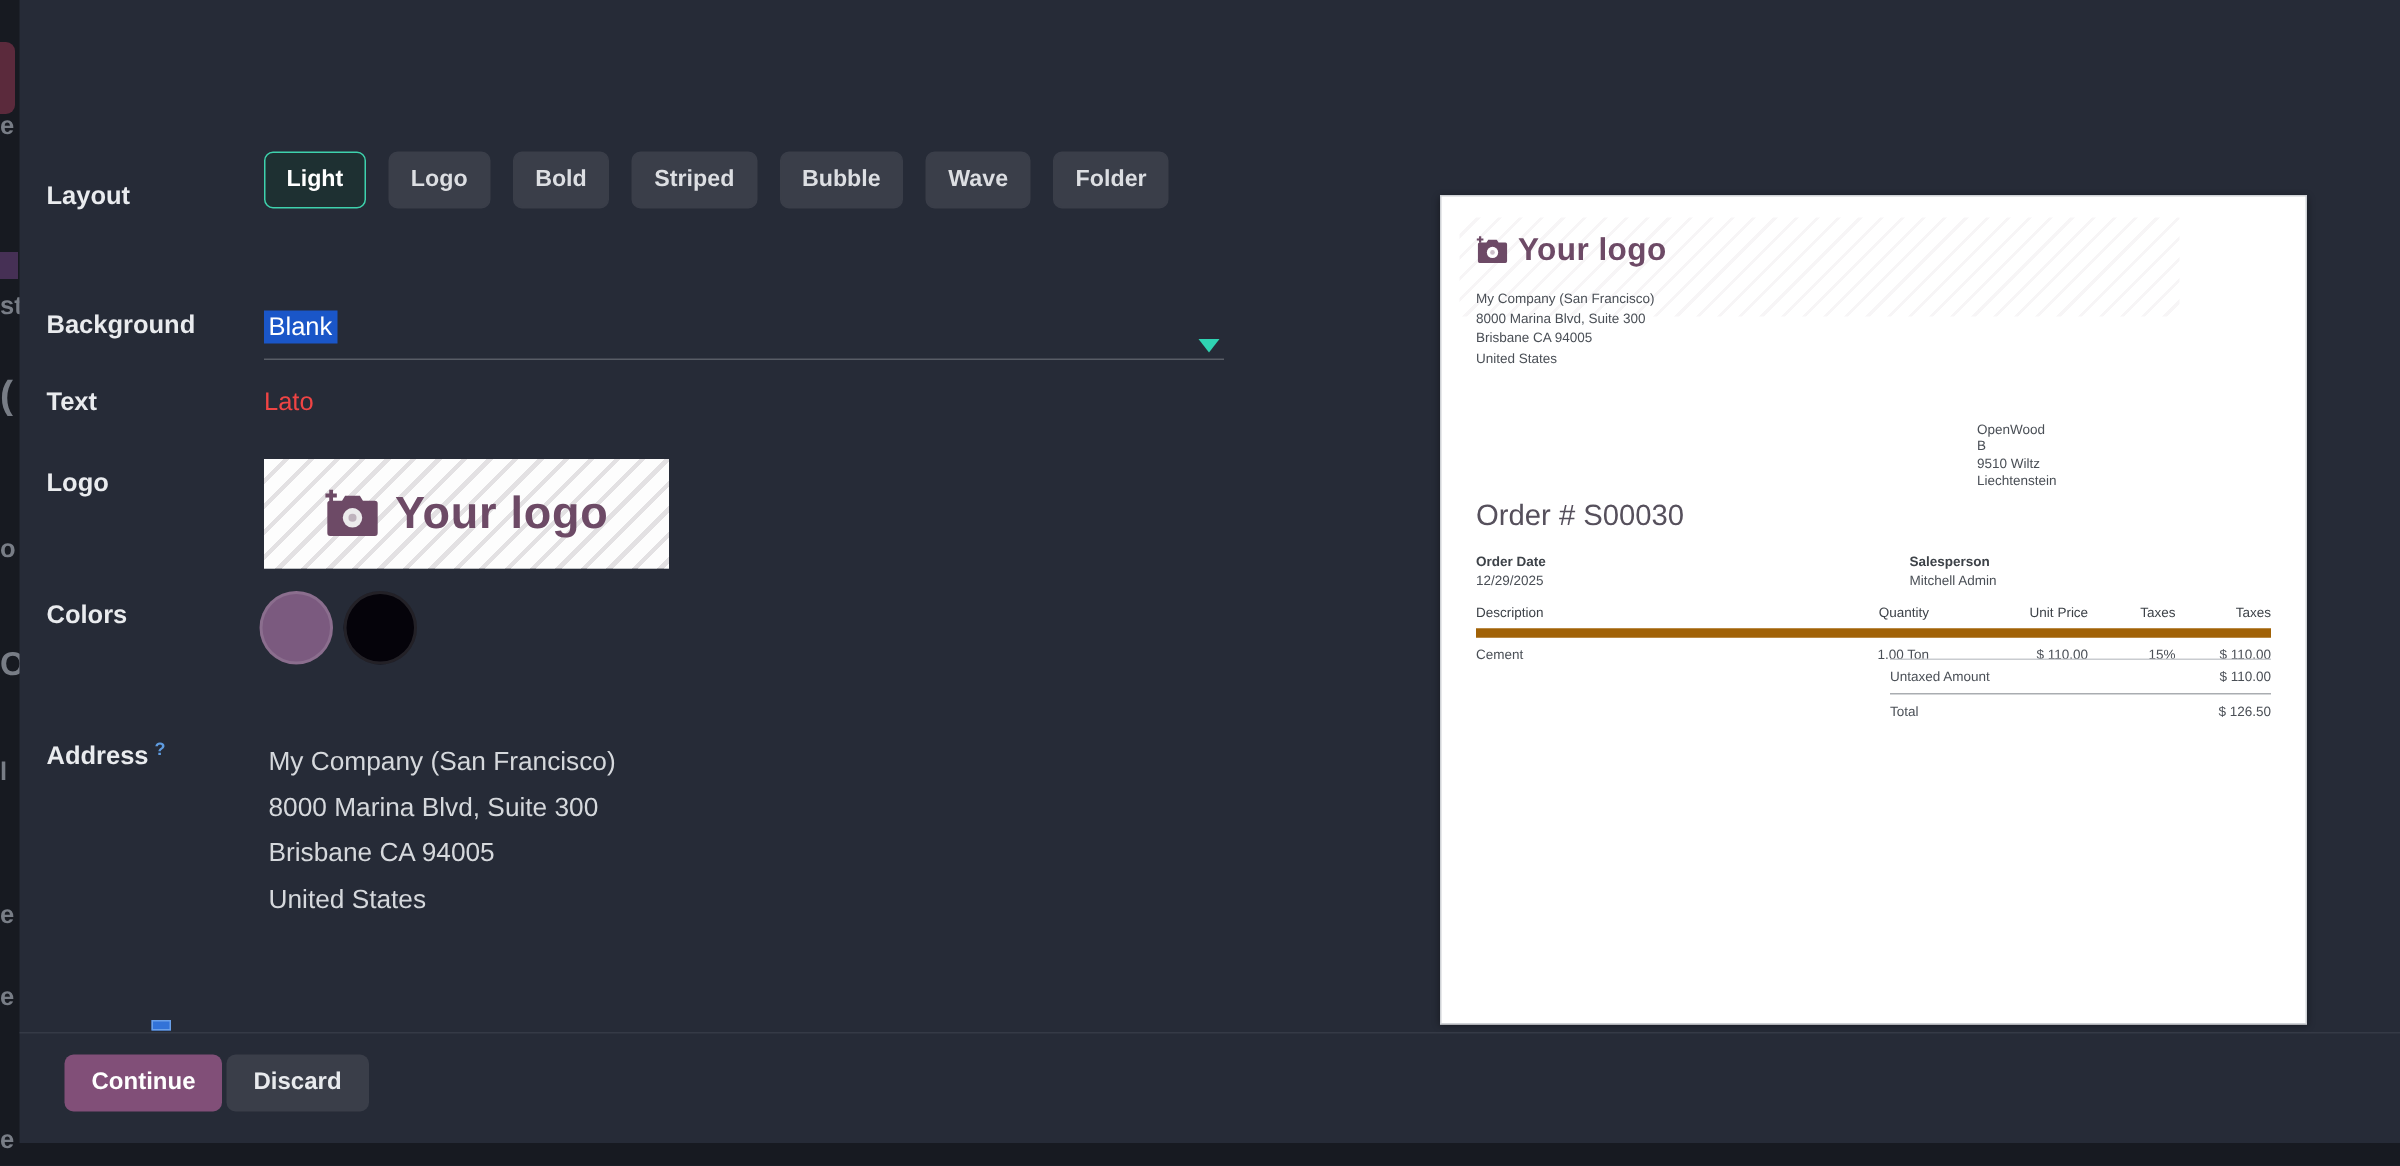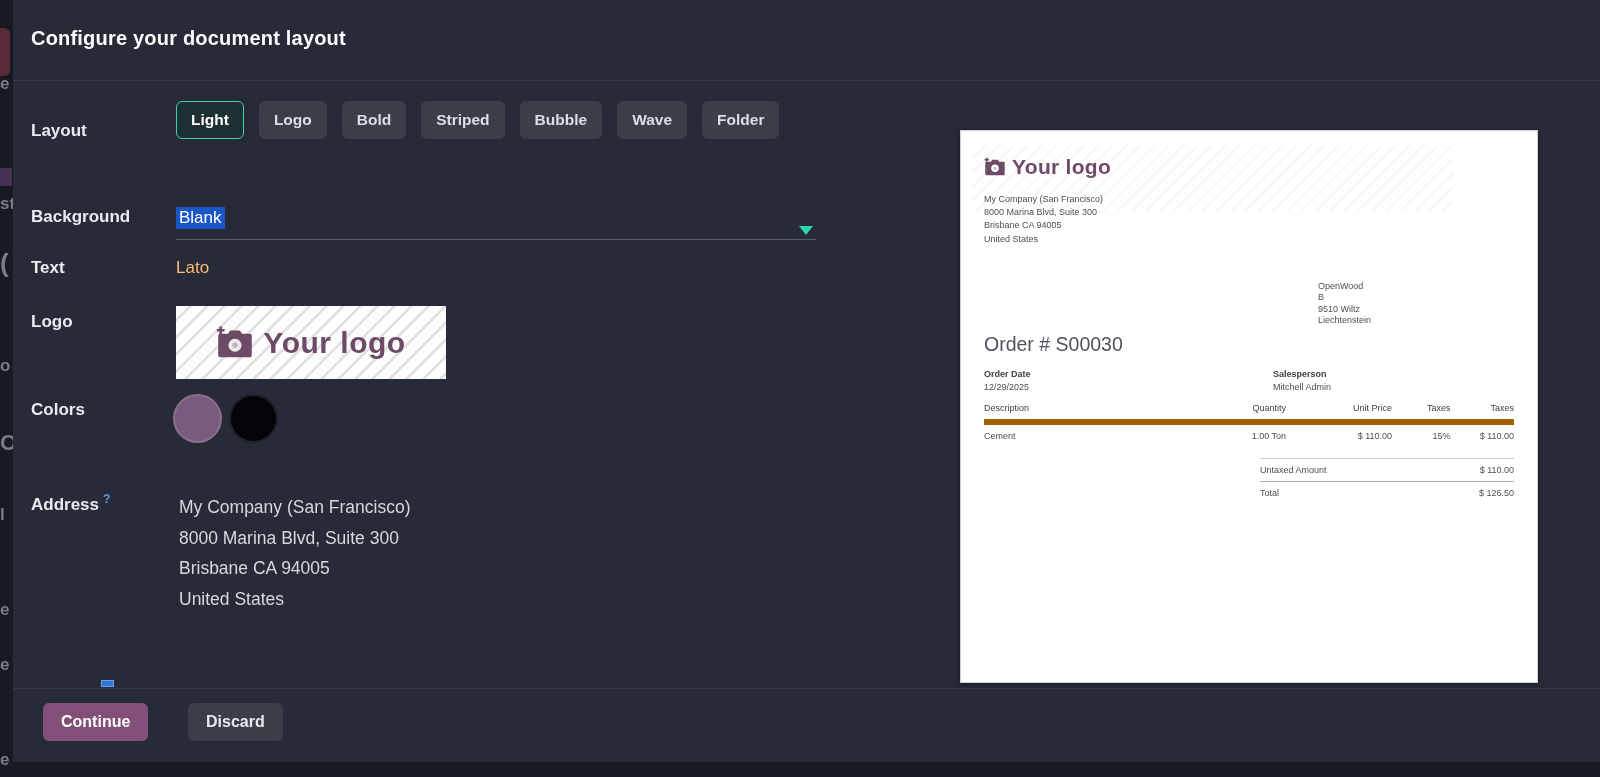--- a/index.html
+++ b/index.html
@@ -46,21 +46,21 @@
   .bg-field {
     position:absolute; left:163px; top:203px; width:640px; height:37px;
     border-bottom:1px solid #585d66; cursor:pointer;
   }
   .bg-field .value {
     font-size:17px; color:#ffffff; background:#1a56c8; padding:1px 3px; display:inline-block; margin-top:4px;
   }
   .caret { position:absolute; right:3px; top:23px; width:0; height:0;
     border-left:7px solid transparent; border-right:7px solid transparent; border-top:9px solid #2fd3b2; }
 
-  .text-value { position:absolute; left:163px; top:258px; font-size:17px; color:#fdba74; }
+  .text-value { position:absolute; left:163px; top:258px; font-size:17px; color:#ef4444; }
 
   
   .logo-box {
     position:absolute; left:163px; top:306px; width:270px; height:73px; cursor:pointer;
     background:#ecebec;
     background-image:repeating-linear-gradient(135deg, rgba(255,255,255,.9) 0 9px, rgba(210,206,210,.35) 9px 12px);
     display:flex; align-items:center; justify-content:center; gap:9px;
   }
   .logo-box .logo-text { font-size:30px; font-weight:800; color:#6d4a66; letter-spacing:.5px; }
   .logo-box svg { width:38px; height:38px; }
@@ -72,21 +72,21 @@
   
   .help-sup { color:#5f9ce0; font-size:12px; vertical-align:super; margin-left:4px; font-weight:600; cursor:pointer; }
   .address-lines { position:absolute; left:166px; top:492px; font-size:17.5px; line-height:30.5px; color:#d5d8dc; }
 
   .hidden-sel-frag { position:absolute; left:88px; top:680px; width:13px; height:7px; background:#3273d8; border:1px solid #6aa0e8; }
 
   
   .modal-footer { position:absolute; left:0; top:688px; width:100%; height:74px; border-top:1px solid #353a46; }
   .btn { border:none; border-radius:6px; font-family:inherit; font-size:16px; font-weight:700; padding:10px 18px; cursor:pointer; }
   .btn-primary { position:absolute; left:30px; top:14px; background:#814f78; color:#ffffff; }
-  .btn-secondary { position:absolute; left:138px; top:14px; background:#3a3e49; color:#e8eaed;margin-left:37px; }
+  .btn-secondary { position:absolute; left:138px; top:14px; background:#3a3e49; color:#e8eaed; }
 
   
   .preview-page {
     position:absolute; left:947px; top:130px; width:578px; height:553px;
     background:#ffffff; border:1px solid #cfd2d6; box-shadow:0 1px 5px rgba(0,0,0,.45);
     color:#4a4f56;
   }
   .pv-stripes { position:absolute; left:12px; top:14px; width:480px; height:66px;
     background-image:repeating-linear-gradient(135deg, transparent 0 8px, rgba(120,90,110,.06) 8px 10px); }
   .pv-logo { position:absolute; left:23px; top:24px; display:flex; align-items:center; gap:6px; }
@@ -97,21 +97,21 @@
   .pv-order-title { position:absolute; left:23px; top:202px; font-size:19.5px; color:#56505c; }
   .pv-info { position:absolute; left:23px; top:238px; width:530px; font-size:9px; }
   .pv-info .col { position:absolute; top:0; }
   .pv-info .col.c1 { left:0; } .pv-info .col.c2 { left:289px; }
   .pv-info .lbl { font-weight:700; color:#3d4248; margin-bottom:3px; }
   .pv-table { position:absolute; left:23px; top:272px; width:530px; border-collapse:collapse; font-size:9px; color:#4a4f56; }
   .pv-table th { font-weight:400; color:#3d4248; padding:0 0 6px 0; border-bottom:6px solid #a16207; text-align:right; }
   .pv-table th:first-child { text-align:left; }
   .pv-table td { padding:6px 0 5px 0; text-align:right; }
   .pv-table td:first-child { text-align:left; }
-  .pv-totals { position:absolute; left:299px; top:327px; width:254px; font-size:9px; color:#4a4f56;text-align:center; }
+  .pv-totals { position:absolute; left:299px; top:308px; width:254px; font-size:9px; color:#4a4f56;text-align:center; }
   .pv-totals .trow { display:flex; justify-content:space-between; padding:6px 0 6px 0; border-top:1px solid #c9ccd0; }
   .pv-totals .trow.total { border-top:1px solid #aaadb1; }
 </style>
 </head>
 <body>
 
 <div class="backdrop">
   <div class="frag-pink"></div>
   <div class="frag-purple"></div>
   <span class="frag f0">e</span>
@@ -120,23 +120,20 @@
   <span class="frag f3">o</span>
   <span class="frag f4">O</span>
   <span class="frag f5">l</span>
   <span class="frag f6">e</span>
   <span class="frag f7">e</span>
   <span class="frag f8">e</span>
 </div>
 
 <div class="modal">
 
-  <div class="modal-header">
-    <div class="modal-title">Configure your document layout</div>
-  </div>
 
   <div class="row-label" style="top:121px;">Layout</div>
   <div class="layout-btns">
     <button class="lbtn selected">Light</button>
     <button class="lbtn">Logo</button>
     <button class="lbtn">Bold</button>
     <button class="lbtn">Striped</button>
     <button class="lbtn">Bubble</button>
     <button class="lbtn">Wave</button>
     <button class="lbtn">Folder</button>

